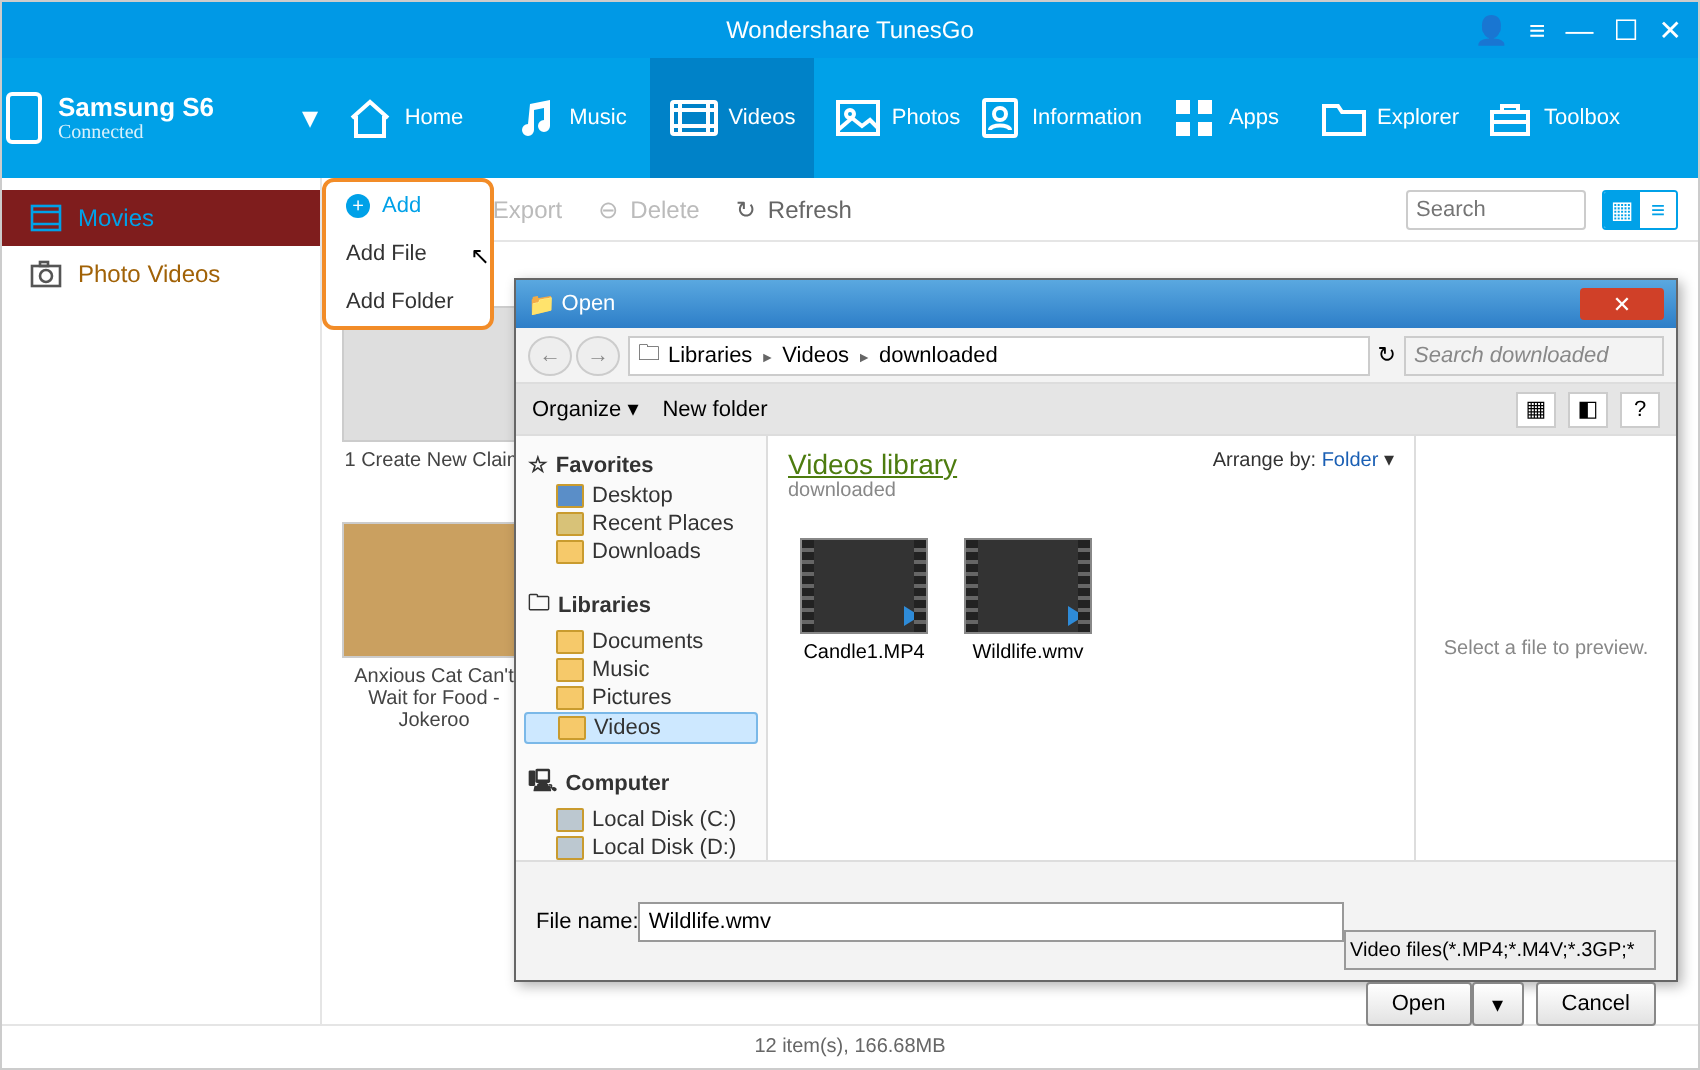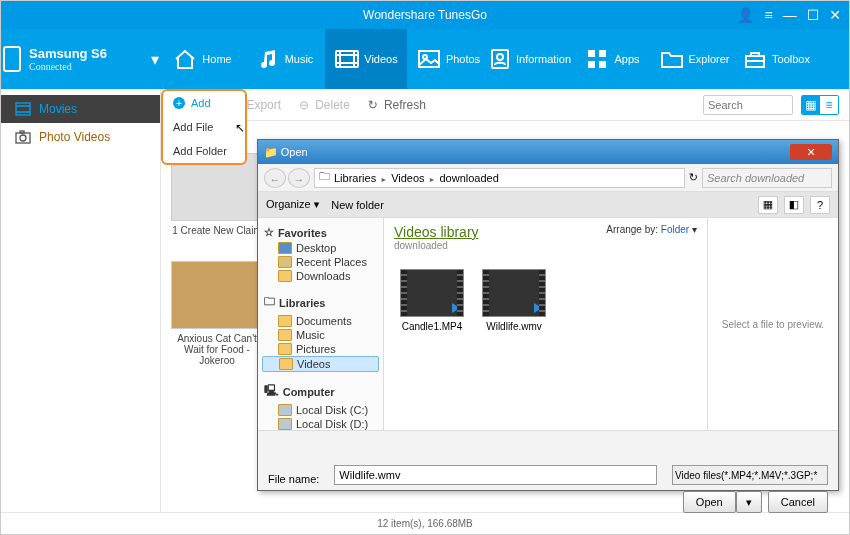--- a/index.html
+++ b/index.html
@@ -18,21 +18,21 @@
 .chevron { margin-left: auto; }
 .navitems { display: flex; height: 100%; }
 .navitem { width: 82px; display: flex; align-items: center; justify-content: center; font-size: 11px; gap: 4px; }
 .navitem.active { background: #0082c8; }
 .navicon { width: 26px; height: 22px; display: flex; align-items: center; justify-content: center; }
 
 
 .body { display: flex; height: calc(100% - 88px - 22px); }
 .sidebar { width: 160px; border-right: 1px solid #e5e5e5; padding-top: 6px; }
 .sideitem { display: flex; align-items: center; gap: 8px; height: 28px; padding: 0 14px; font-size: 12px; color: #a16207; }
-.sideitem.active { color: #00a1e8; background: #404040; }
+.sideitem.active { color: #00a1e8; background: #7f1d1d; }
 .sideicon { width: 16px; height: 14px; }
 
 .content { flex: 1; position: relative; }
 .toolbar { height: 32px; border-bottom: 1px solid #e5e5e5; display: flex; align-items: center; padding: 0 10px; gap: 18px; font-size: 12px; color: #666; }
 .toolbtn { display: flex; align-items: center; gap: 6px; }
 .toolbtn.add { color: #00a1e8; }
 .toolbtn.add .circ { width: 14px; height: 14px; border-radius: 50%; background: #00a1e8; color: #fff; display: flex; align-items: center; justify-content:center; font-size: 11px; font-weight: bold; }
 .toolbtn.disabled { color: #bbb; }
 .toolbar .right { margin-left: auto; display: flex; align-items: center; gap: 8px; }
 .searchbox { width: 90px; height: 20px; border: 1px solid #ccc; font-size: 11px; padding: 0 18px 0 4px; color: #aaa; border-radius: 2px; }
@@ -83,21 +83,21 @@
 .libhead .arr a { color:#1a5fb4; }
 .files { display:flex; gap:18px; padding:12px 16px; }
 .file { width:64px; text-align:center; }
 .filethumb { width:64px; height:48px; background:#333; border:1px solid #888; position:relative; display:flex;align-items:center;justify-content:center; color:#fff; font-size:9px;}
 .filethumb:before,.filethumb:after{content:"";position:absolute;top:0;bottom:0;width:6px;background:repeating-linear-gradient(#222 0,#222 4px,#666 4px,#666 6px);} 
 .filethumb:before{left:0}.filethumb:after{right:0}
 .filethumb .play { position:absolute; right:3px; bottom:3px; width:0;height:0;border-left:8px solid #2e8bd8;border-top:5px solid transparent;border-bottom:5px solid transparent; }
 .file .fname { font-size:10px; margin-top:4px; }
 .dlg-prev { width:130px; display:flex; align-items:center; justify-content:center; color:#888; font-size:10px; }
 .dlg-foot { height:60px; border-top:1px solid #ddd; background:#f3f3f3; padding:6px 10px; display:flex; flex-direction:column; gap:6px; }
-.fnrow { display:flex; align-items:flex-end; gap:15px; }
+.fnrow { display:flex; align-items:center; gap:0; }
 .fnrow label { font-size:11px; }
 .fnrow .fninput { flex:1; height:20px; border:1px solid #999; padding:0 4px; font-size:11px; background:#fff; }
 .fnrow .ftype { width:156px; height:20px; border:1px solid #999; font-size:10px; padding:0 2px; background:#eee;margin-top:28px; }
 .btnrow { display:flex; justify-content:flex-end; gap:6px; }
 .btnrow button { height:22px; padding:0 12px; font-size:11px; border:1px solid #888; background:linear-gradient(#fff,#e2e2e2); border-radius:2px; }
 .openbtn { display:flex; }
 .openbtn .drop { width:14px; border-left:1px solid #888; display:flex;align-items:center;justify-content:center; }
 
 svg { display:block; }
 </style>

